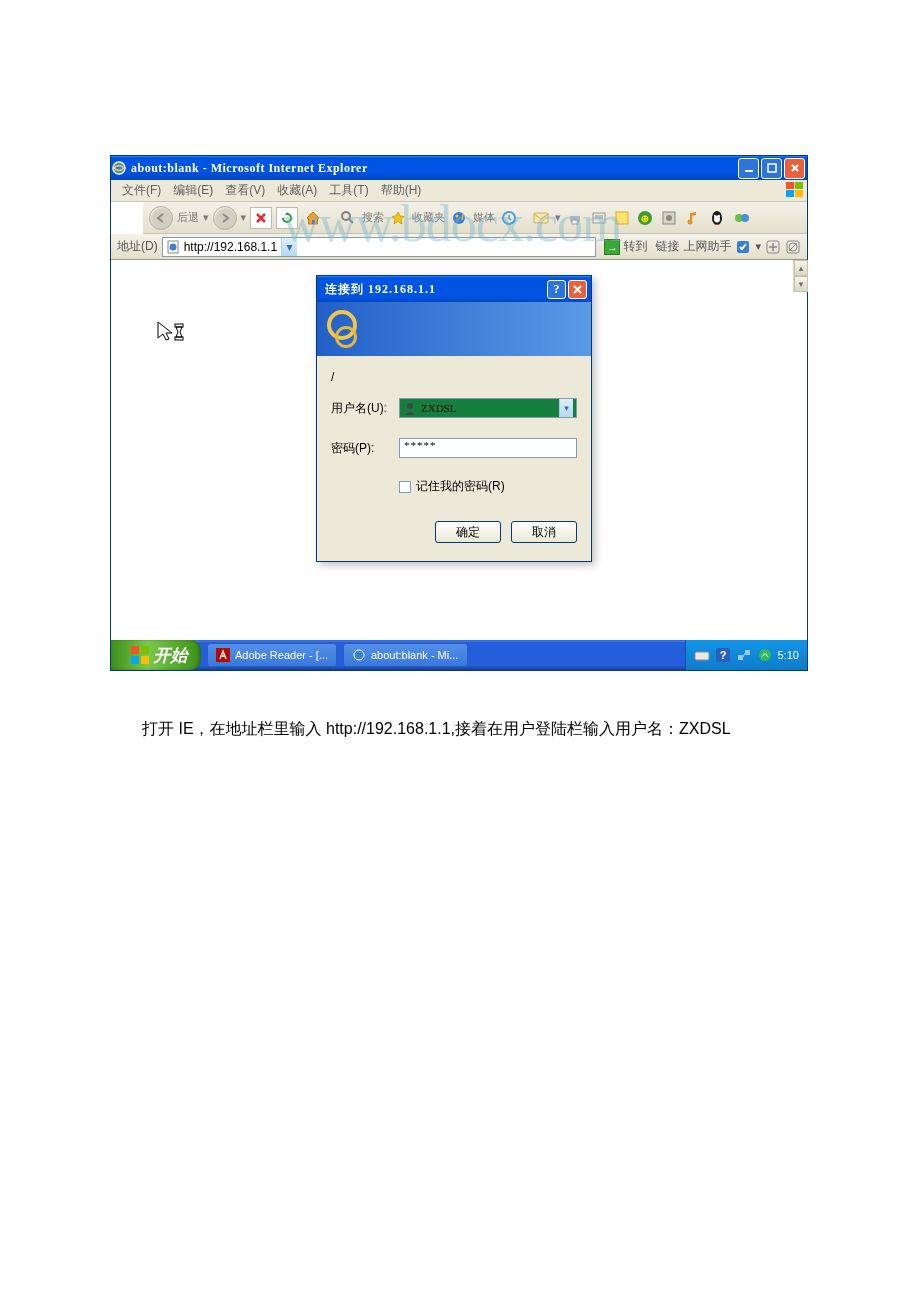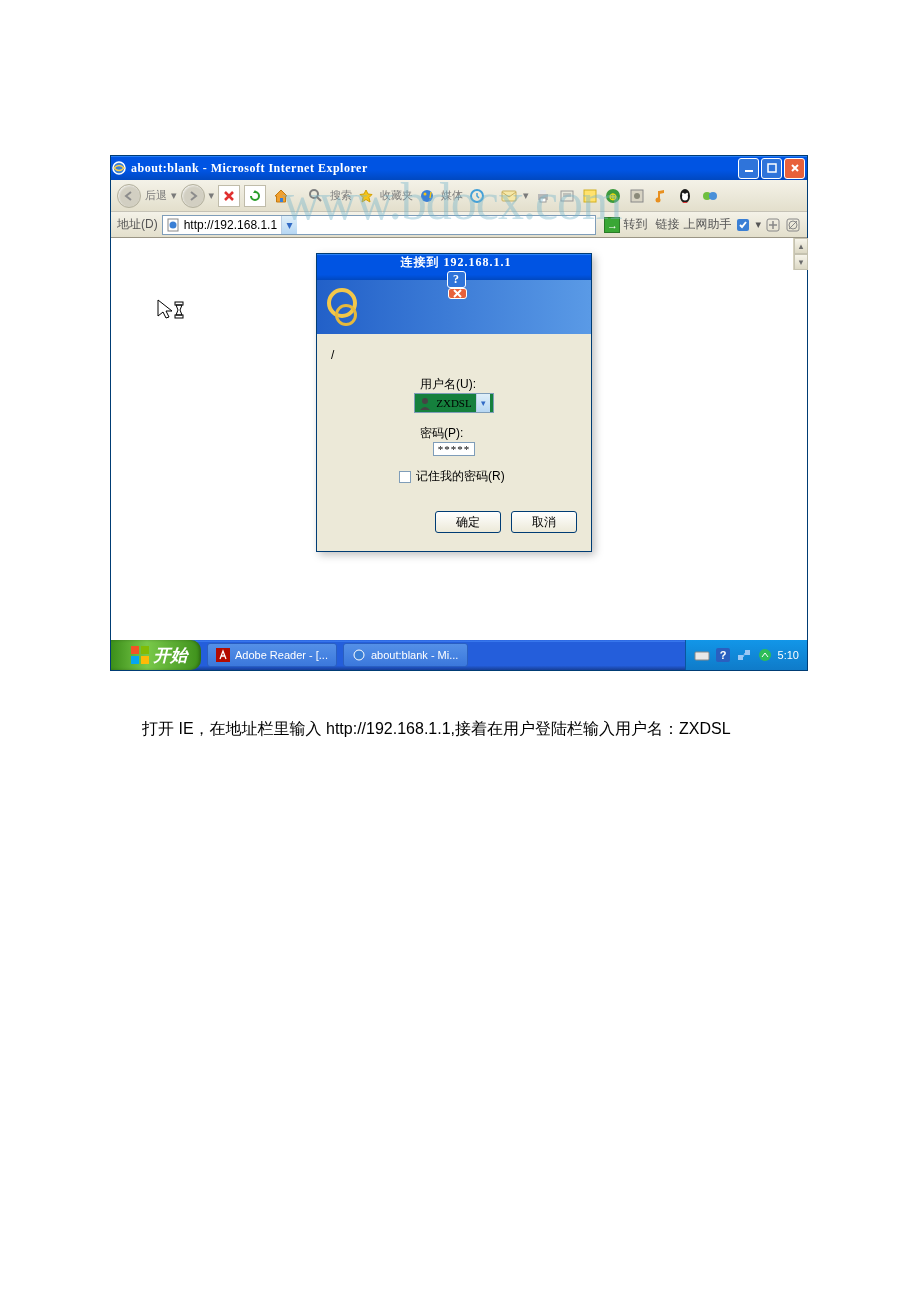--- a/index.html
+++ b/index.html
@@ -42,21 +42,21 @@
 }
 .menu-item { padding: 2px 5px; }
 .xp-flag {
   position: absolute; right: 3px; top: 2px;
   width: 18px; height: 16px;
 }
 .toolbar {
   height: 32px; background: linear-gradient(#f4f2e8,#e3dfcc);
   border-bottom: 1px solid #c5c2b6;
   display: flex; align-items: center; gap: 4px;
-  padding: 0 6px; font-size: 12px; color:#7a7a7a;
+  padding: 0 6px; font-size: 12px; color:#7a7a7a;margin-left:32px;
 }
 .tbtn { display:flex;align-items:center;gap:3px;padding:2px; }
 .tbtn.round {
   width: 24px; height: 24px; border-radius: 50%;
   background:#d2cfc2; border:1px solid #b5b29f; justify-content:center;
   box-shadow: inset 1px 1px 2px rgba(255,255,255,.7);
 }
 .tbtn.sq {
   width: 22px; height: 22px; border:1px solid #c0bcaa;
   display:flex;align-items:center;justify-content:center;
@@ -101,34 +101,34 @@
 .auth-dlg {
   position:absolute; left: 205px; top: 15px;
   width: 276px;
   border: 1px solid #003c74;
   background:#ece9d8;
   box-shadow: 3px 3px 8px rgba(0,0,0,.25);
 }
 .auth-title {
   height: 26px; background: linear-gradient(#3d95ff,#0054e3 6%,#0054e3 80%,#0048c0);
   color:#fff; display:flex; align-items:center; padding:0 4px 0 8px;
-  font-size:12px; font-weight:bold; font-family:"SimSun";flex-direction:column;
+  font-size:12px; font-weight:bold; font-family:"SimSun";
 }
 .auth-title-text { flex:1; letter-spacing:1px; }
 .auth-banner {
   height: 54px; background: linear-gradient(90deg,#2260c8,#5a9ae6);
   display:flex; align-items:center; padding-left: 10px;
 }
 .keys { position:relative; width:38px;height:38px; }
 .keys::before,.keys::after{ content:''; position:absolute; border-radius:50%; }
 .keys::before{ width:22px;height:22px;border:4px solid #f2c74a;left:0;top:0; }
 .keys::after{ width:16px;height:16px;border:3px solid #e6b93c;left:8px;top:16px;background:transparent; }
 .auth-body { padding: 14px 14px 18px 14px; font-size:12px; color:#000; }
 .auth-realm { margin-bottom: 14px; }
-.fld { display:flex; align-items:center; margin-bottom:12px;flex-direction:column; }
+.fld { display:flex; align-items:center; margin-bottom:20px; }
 .fld label { width: 68px; }
 .combo {
   flex:1; height:20px; border:1px solid #7f9db9; background:#15803d;
   display:flex; align-items:center; padding: 0 3px; gap:4px; position:relative;
 }
 .combo-drop { width:14px;height:18px;margin-left:auto;background:linear-gradient(#dfeff9,#b7d7f3);border-left:1px solid #b8cde4;display:flex;align-items:center;justify-content:center;color:#316ac5;font-size:9px;}
 .pwd-input { flex:1; height:20px; border:1px solid #7f9db9; background:#fff; padding:0 4px; font-family:Tahoma; letter-spacing:1px; font-size:11px; }
 .chk-row { margin-left: 68px; display:flex;align-items:center;gap:5px; margin-top:2px; }
 .chk { width:12px;height:12px;border:1px solid #7f9db9;background:#fff; }
 .btn-row { display:flex; gap:10px; justify-content:flex-end; margin-top: 26px; }
@@ -212,20 +212,36 @@
             </svg>
           </div>
         <div class="win-btn close">
             <svg width="10" height="10">
               <path d="M2 2 L8 8 M8 2 L2 8" stroke="#fff" stroke-width="2"></path>
             </svg>
           </div>
       </div>
     </div>
 
+    <div class="menubar">
+      <span class="menu-item">文件(F)</span>
+      <span class="menu-item">编辑(E)</span>
+      <span class="menu-item">查看(V)</span>
+      <span class="menu-item">收藏(A)</span>
+      <span class="menu-item">工具(T)</span>
+      <span class="menu-item">帮助(H)</span>
+      <span class="xp-flag">
+        <svg class="xp-flag-svg" viewBox="0 0 18 16">
+            <rect x="0" y="0" width="8" height="7" fill="#f35325"></rect>
+            <rect x="9" y="0" width="8" height="7" fill="#81bc06"></rect>
+            <rect x="0" y="8" width="8" height="7" fill="#05a6f0"></rect>
+            <rect x="9" y="8" width="8" height="7" fill="#ffba08"></rect>
+          </svg>
+      </span>
+    </div>
 
     <div class="toolbar">
       <div class="tbtn round">
           <svg width="12" height="12">
             <path d="M8 2 L3 6 L8 10" fill="none" stroke="#8c8c8c" stroke-width="2"></path>
           </svg>
         </div>
       <span class="thin">后退</span>
       <span class="thin">▾</span>
       <div class="tbtn round">

